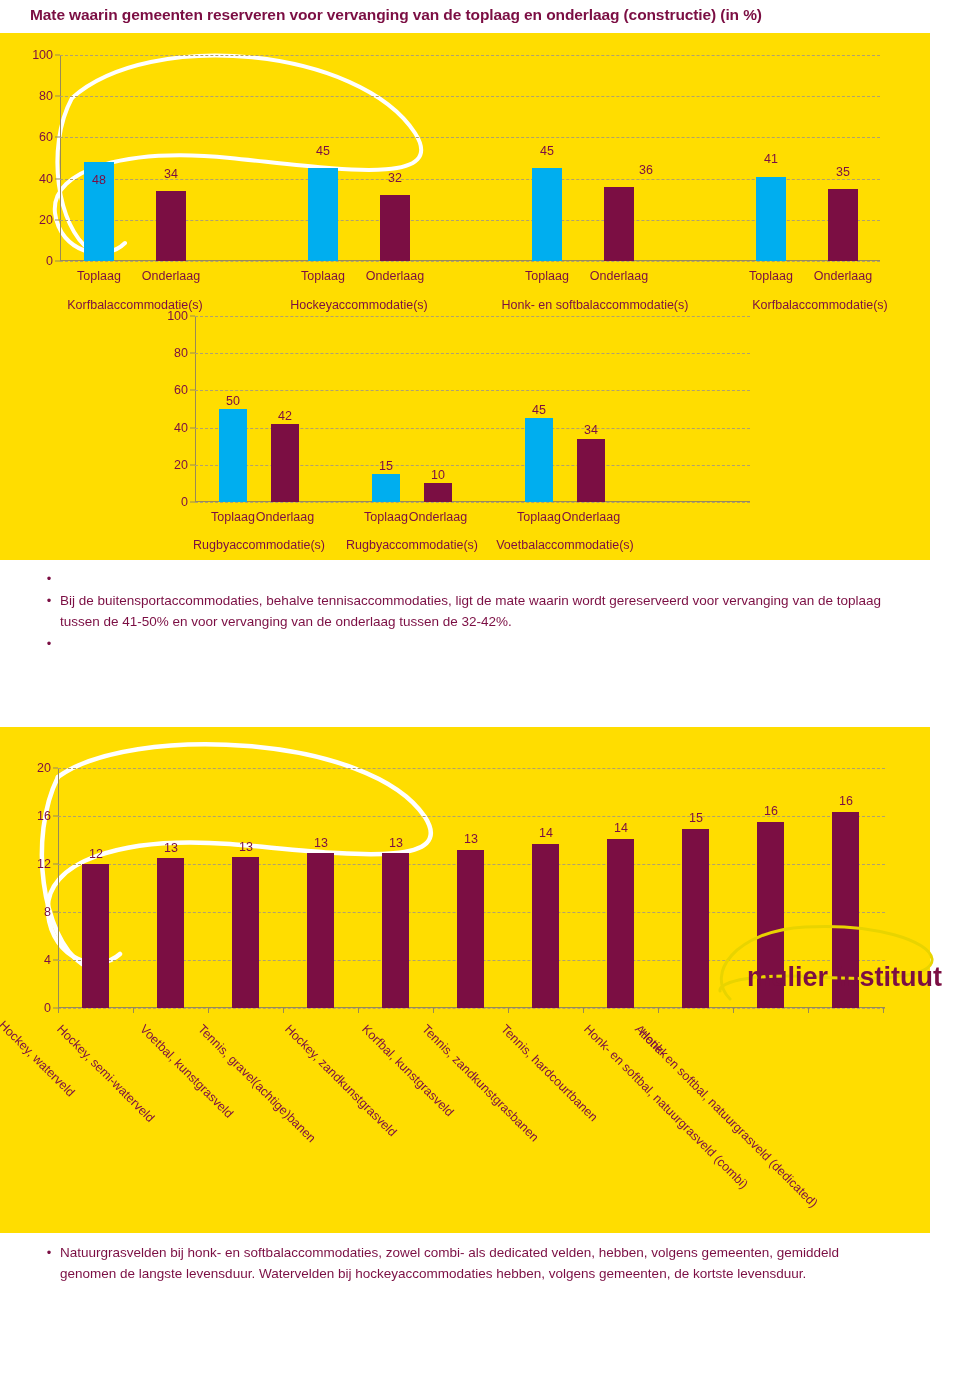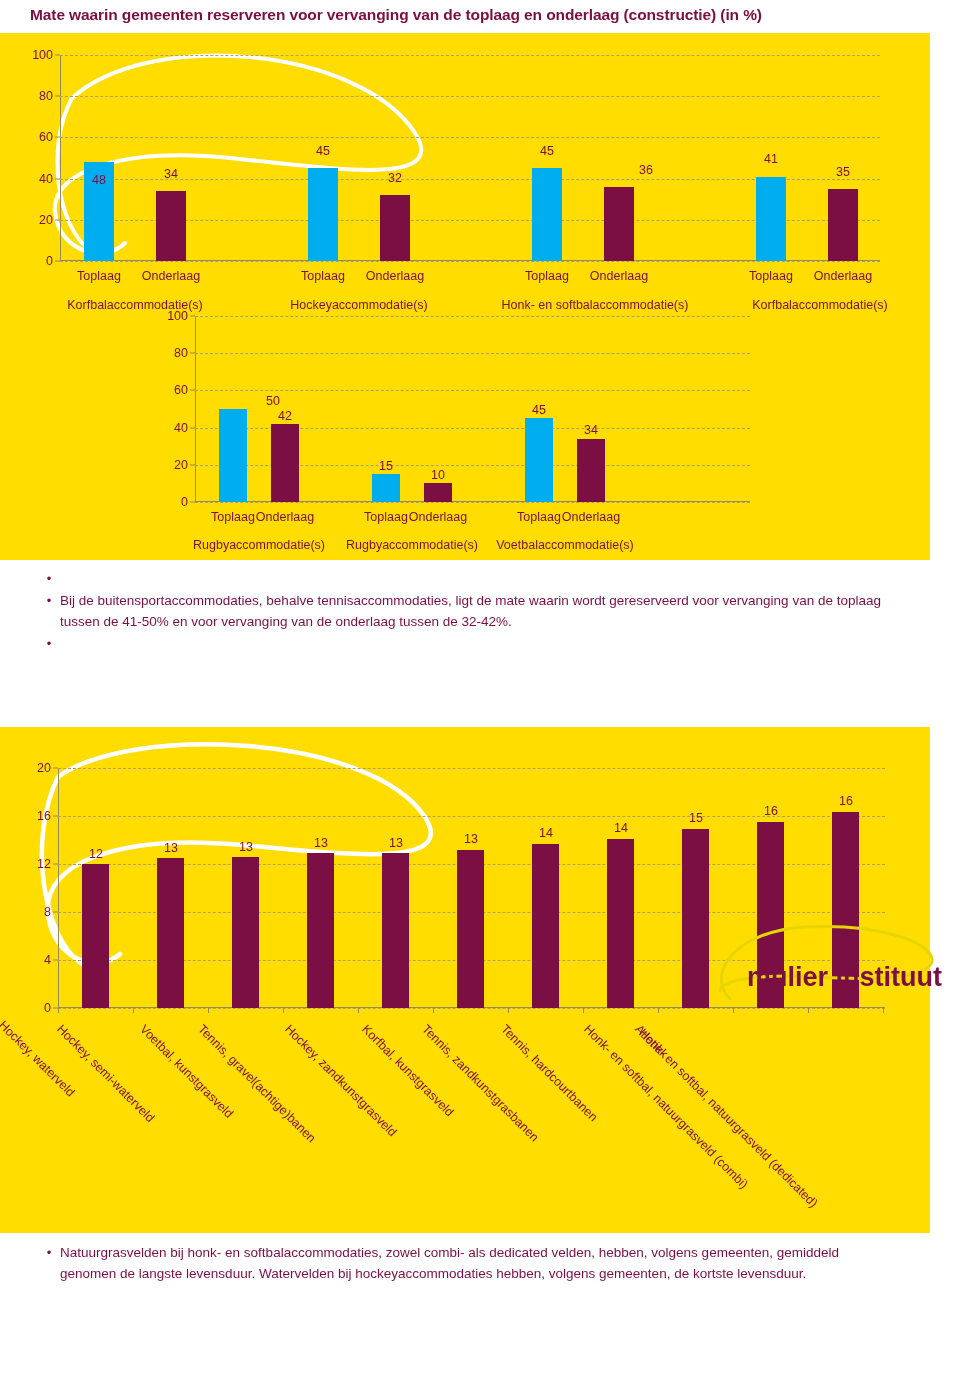--- a/index.html
+++ b/index.html
@@ -215,21 +215,21 @@
       <div class="ytick" style="top:80%">20</div>
       <div class="ytick" style="top:100%">0</div>
 
       <div class="bar blue" style="left:24px;  width:28px; height:50%;"></div>
       <div class="bar maroon" style="left:76px;  width:28px; height:42%;"></div>
       <div class="bar blue" style="left:177px; width:28px; height:15%;"></div>
       <div class="bar maroon" style="left:229px; width:28px; height:10%;"></div>
       <div class="bar blue" style="left:330px; width:28px; height:45%;"></div>
       <div class="bar maroon" style="left:382px; width:28px; height:34%;"></div>
 
-      <div class="bar-label" style="left:38px;  top:78px;margin-left:40px;">50</div>
+      <div class="bar-label" style="left:38px;  top:78px;">50</div>
       <div class="bar-label" style="left:90px;  top:93px;">42</div>
       <div class="bar-label" style="left:191px; top:143px;">15</div>
       <div class="bar-label" style="left:243px; top:152px;">10</div>
       <div class="bar-label" style="left:344px; top:87px;">45</div>
       <div class="bar-label" style="left:396px; top:107px;">34</div>
 
       <div class="cat-label" style="left:38px;  top:194px;">Toplaag</div>
       <div class="cat-label" style="left:90px;  top:194px;">Onderlaag</div>
       <div class="cat-label" style="left:191px; top:194px;">Toplaag</div>
       <div class="cat-label" style="left:243px; top:194px;">Onderlaag</div>

